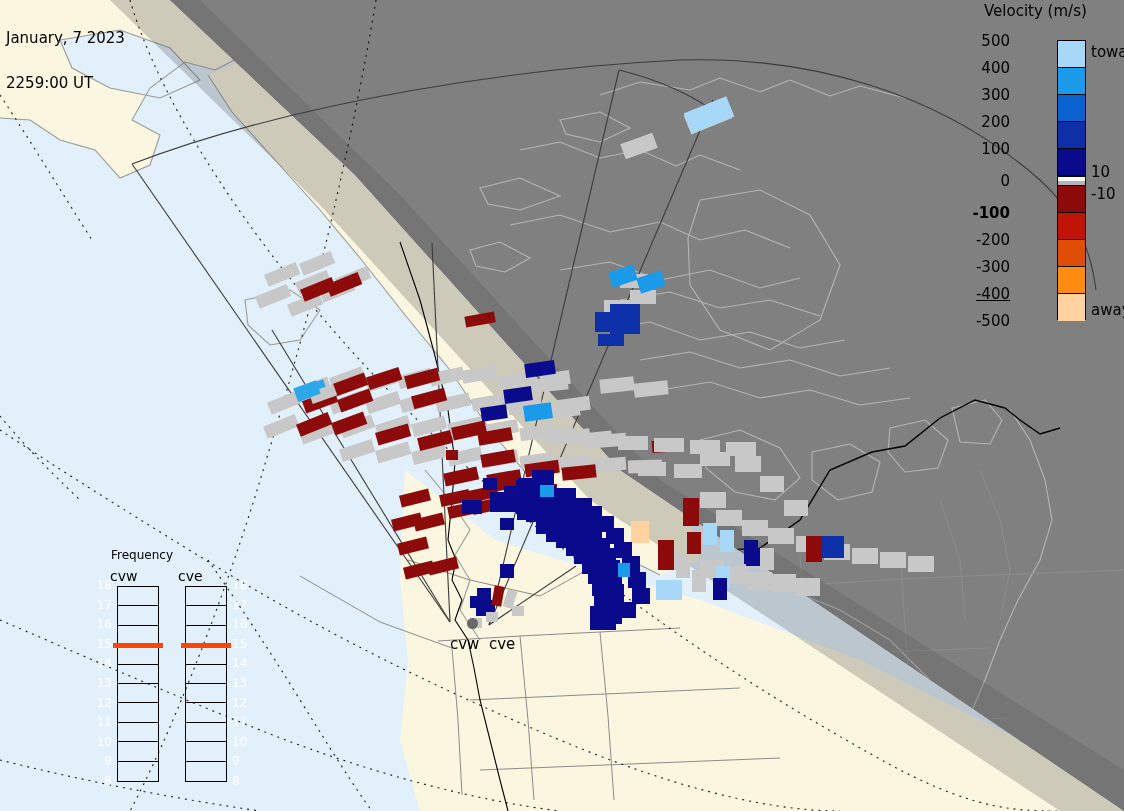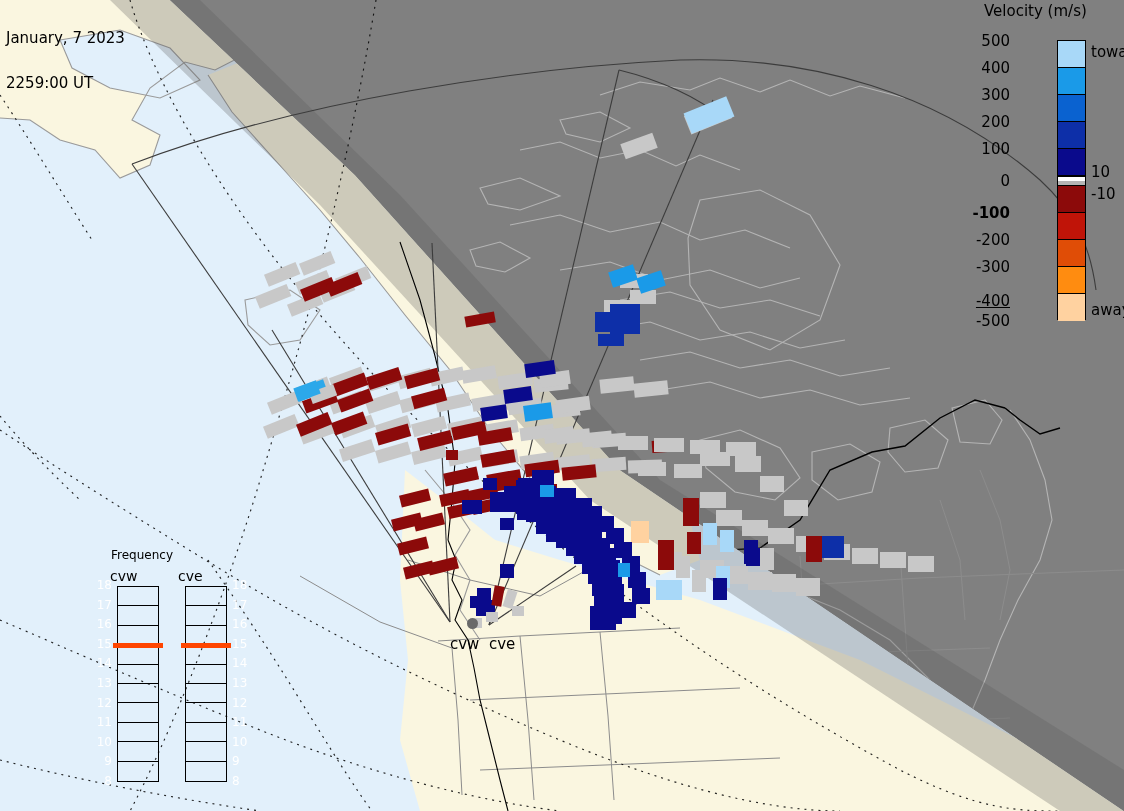--- a/index.html
+++ b/index.html
@@ -488,21 +488,21 @@
     <div id="cb-ticks">
         <div class="cb-tick" style="top: 38px;">500</div>
         <div class="cb-tick" style="top: 65px;">400</div>
         <div class="cb-tick" style="top: 92px;">300</div>
         <div class="cb-tick" style="top: 119px;">200</div>
         <div class="cb-tick" style="top: 146px;">100</div>
         <div class="cb-tick" style="top: 178px;">0</div>
         <div class="cb-tick" style="top: 210px; font-weight: bold;">-100</div>
         <div class="cb-tick" style="top: 237px;">-200</div>
         <div class="cb-tick" style="top: 264px;">-300</div>
-        <div class="cb-tick" style="top: 298px; text-decoration: underline;">-400</div>
+        <div class="cb-tick" style="top: 291px; text-decoration: underline;">-400</div>
         <div class="cb-tick" style="top: 318px;">-500</div>
       </div>
     <div id="cb-extra">
         <div class="cb-side" style="top: 49.34px;">toward</div>
         <div class="cb-side" style="top: 169px;">10</div>
         <div class="cb-side" style="top: 191px;">-10</div>
         <div class="cb-side" style="top: 306.66px;">away</div>
       </div>
   </div>
 

